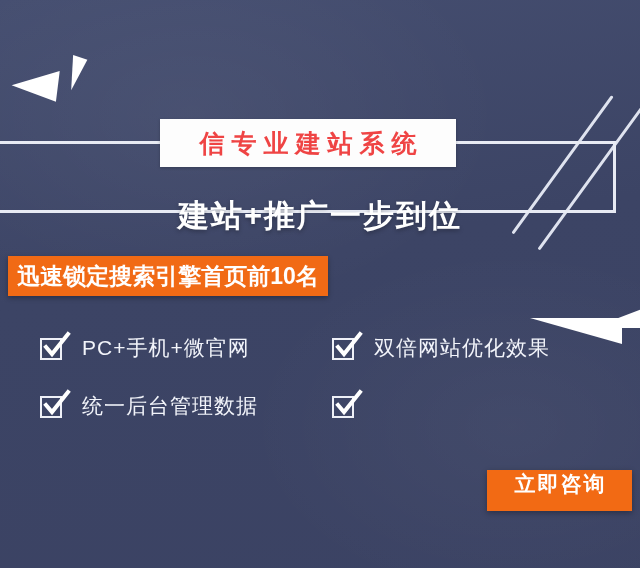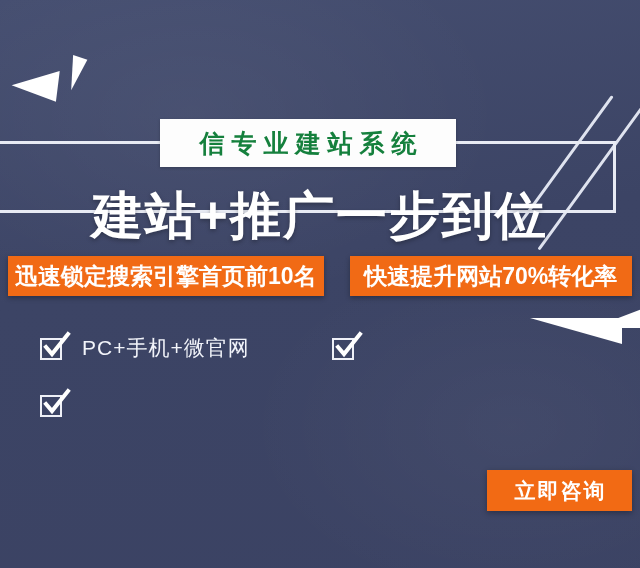--- a/index.html
+++ b/index.html
@@ -83,21 +83,21 @@
     width: 296px;
     height: 48px;
     background: #fdfdfd;
     box-shadow: 0 1px 3px rgba(0,0,0,0.22);
     display: flex;
     align-items: center;
     justify-content: center;
     z-index: 4;
   }
   .tag-text {
-    color: #15803d;
+    color: #ef4444;
     font-size: 25px;
     font-weight: 700;
     letter-spacing: 7px;
     text-indent: 7px;
     white-space: nowrap;
   }
 
   
   .headline {
     position: absolute;
@@ -105,21 +105,21 @@
     right: 0;
     top: 176px;
     height: 56px;
     display: flex;
     align-items: center;
     justify-content: center;
     z-index: 5;
   }
   .headline-text {
     color: #ffffff;
-    font-size: 51px;
+    font-size: 31px;
     font-weight: 700;
     letter-spacing: 2px;
     white-space: nowrap;
     text-shadow: 0 2px 4px rgba(0,0,0,0.28);
     margin-top: 24px;
   }
 
   
   .badges {
     position: absolute;
@@ -198,21 +198,21 @@
   .cta {
     position: absolute;
     left: 487px;
     top: 470px;
     width: 145px;
     height: 41px;
     background: #f26a14;
     border: none;
     cursor: pointer;
     display: flex;
-    align-items: center;
+    align-items: flex-start;
     justify-content: center;
     box-shadow: 0 2px 6px rgba(0,0,0,0.32);
     padding: 0;
   }
   .cta-text {
     color: #ffffff;
     font-size: 21px;
     font-weight: 600;
     letter-spacing: 2px;
     text-indent: 2px;
@@ -238,55 +238,62 @@
     <span class="tag-text">信专业建站系统</span>
   </div>
 
   <div class="headline">
     <span class="headline-text">建站+推广一步到位</span>
   </div>
 
   <div class="badges">
     <div class="badge badge-a">
       <span class="badge-text">迅速锁定搜索引擎首页前10名</span>
-    </div>
-    <div class="badge badge-b">
-      <span class="badge-text">快速提升网站70%转化率</span>
     </div>
   </div>
 
   <div class="features">
 
     <div class="feature">
       <span class="check-icon">
         <span class="box"></span>
         <svg width="30" height="30" viewBox="0 0 30 30" aria-hidden="true">
           <path d="M4 15 L10 22 L26 2" fill="none" stroke="#ffffff" stroke-width="4" stroke-linecap="square"></path>
         </svg>
       </span>
       <span class="feature-label">PC+手机+微官网</span>
     </div>
 
-
     <div class="feature">
       <span class="check-icon">
         <span class="box"></span>
         <svg width="30" height="30" viewBox="0 0 30 30" aria-hidden="true">
           <path d="M4 15 L10 22 L26 2" fill="none" stroke="#ffffff" stroke-width="4" stroke-linecap="square"></path>
         </svg>
       </span>
+      <span class="feature-label">双倍网站优化效果</span>
     </div>
 
     <div class="feature">
       <span class="check-icon">
         <span class="box"></span>
         <svg width="30" height="30" viewBox="0 0 30 30" aria-hidden="true">
           <path d="M4 15 L10 22 L26 2" fill="none" stroke="#ffffff" stroke-width="4" stroke-linecap="square"></path>
         </svg>
       </span>
+      <span class="feature-label">统一后台管理数据</span>
+    </div>
+
+    <div class="feature">
+      <span class="check-icon">
+        <span class="box"></span>
+        <svg width="30" height="30" viewBox="0 0 30 30" aria-hidden="true">
+          <path d="M4 15 L10 22 L26 2" fill="none" stroke="#ffffff" stroke-width="4" stroke-linecap="square"></path>
+        </svg>
+      </span>
     </div>
 
   </div>
 
   <button class="cta">
     <span class="cta-text">立即咨询</span>
   </button>
 
 </div>
 

